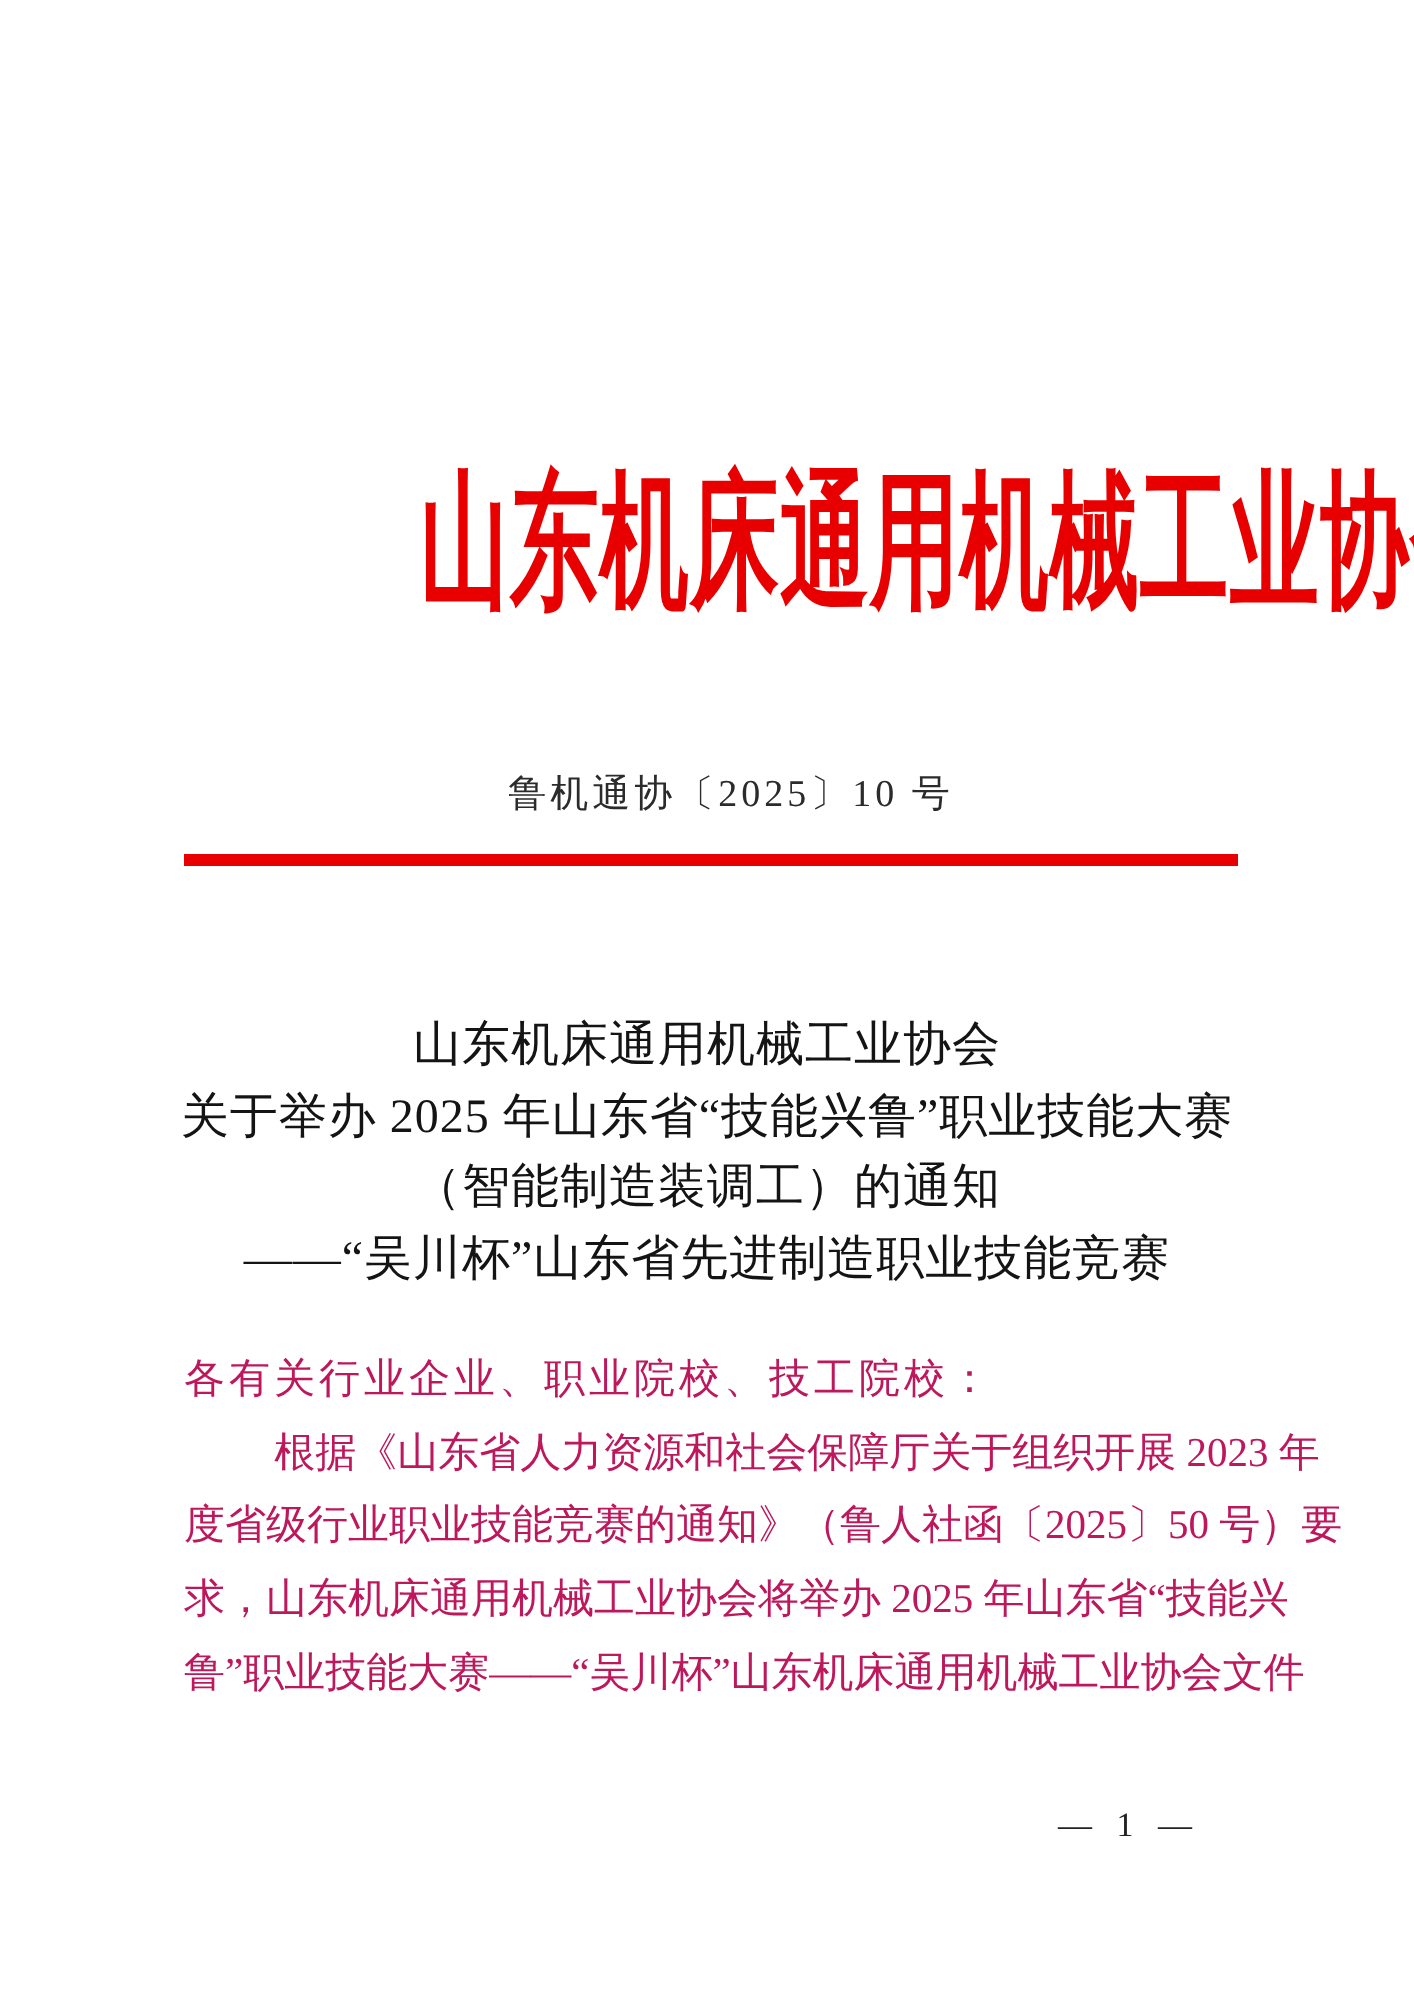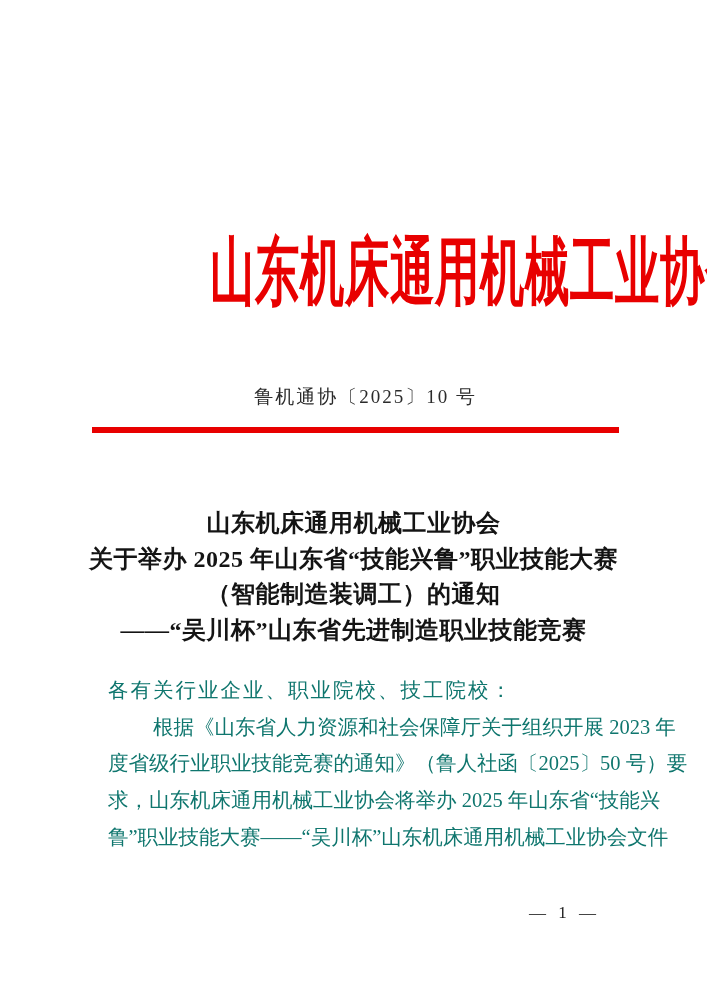--- a/index.html
+++ b/index.html
@@ -45,34 +45,34 @@
     position: absolute;
     top: 427px; left: 92px;
     width: 527px; height: 6px;
     background: #e80000;
   }
   
   .doc-title {
     position: absolute;
     top: 506px; left: 60px; width: 587px;
     text-align: center;
-    font-weight: bold;
+    font-weight: normal;
     font-size: 24px;
     line-height: 35.5px;
     color: #141414;
     letter-spacing: 0.5px;
   }
   .doc-title .t-line { white-space: nowrap; }
   
   .body-text {
     position: absolute;
-    top: 672px; left: 108px; width: 527px;
+    top: 672px; left: 92px; width: 527px;
     font-size: 20.5px;
     line-height: 36.7px;
-    color: #0f766e;
+    color: #be185d;
   }
   .body-text .b-line {
     text-align: justify;
     text-align-last: justify;
     white-space: nowrap;
   }
   .body-text .b-line.salutation {
     text-align: left;
     text-align-last: left;
     letter-spacing: 2px;

